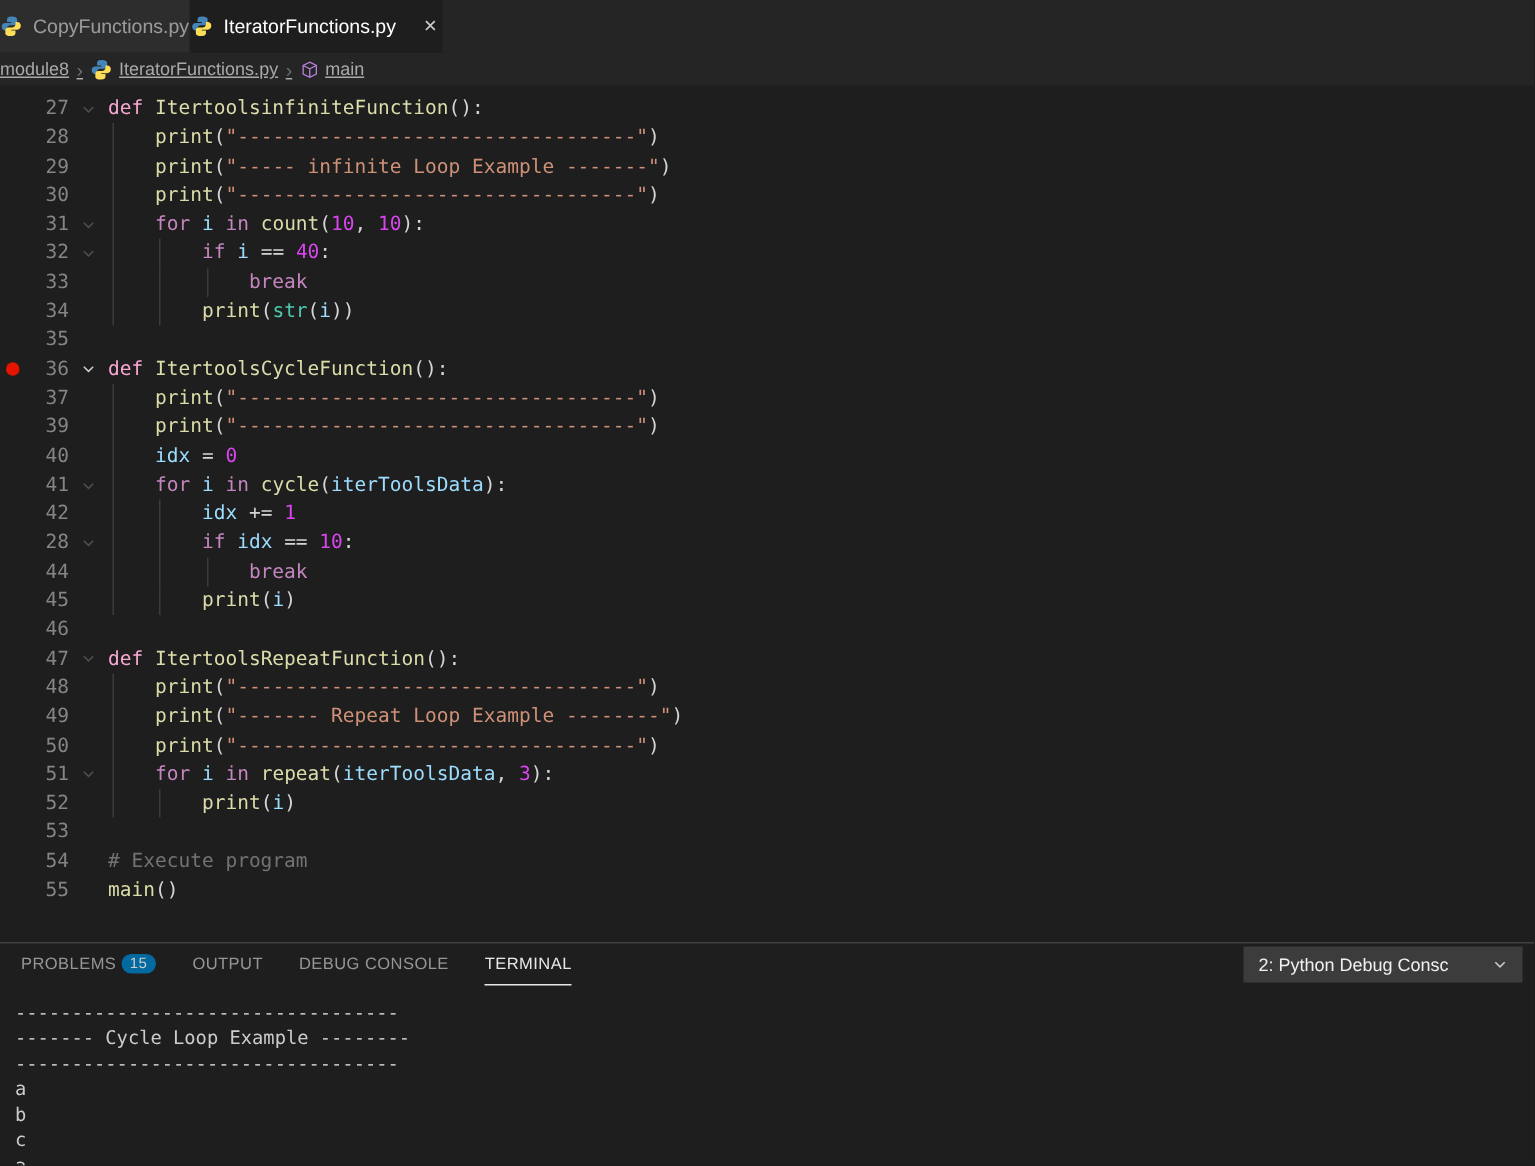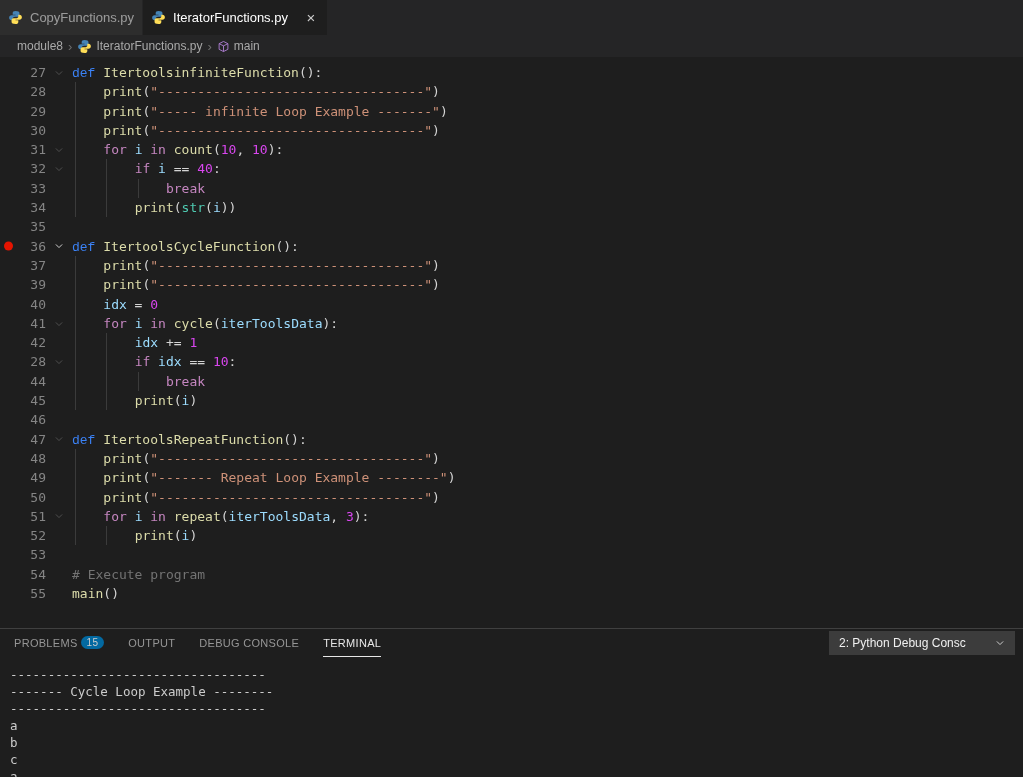--- a/index.html
+++ b/index.html
@@ -2,47 +2,47 @@
 <html><head>
 <meta charset="utf-8">
 <style>
   * { margin:0; padding:0; box-sizing:border-box; }
   html,body { background:#1e1e1e; }
   .window { width:1023px; height:777px; background:#1e1e1e; overflow:hidden; position:relative;
             font-family:"Liberation Sans", sans-serif; }
 
   
   .tabbar { height:35px; background:#252526; display:flex; align-items:stretch; }
-  .tab { display:flex; align-items:center; gap:7px; padding:0 8px; font-size:13px;
+  .tab { display:flex; align-items:center; gap:7px; padding:0 0; font-size:13px;
          color:rgba(255,255,255,.52); background:#2d2d2d; border-right:1px solid #252526; cursor:pointer; }
   .tab.active { background:#1e1e1e; color:#ffffff; }
   .tabicon svg { display:block; }
   .tabclose { margin-left:8px; color:#cccccc; font-size:15px; width:16px; text-align:center; line-height:16px; border-radius:3px; }
 
   
   .breadcrumbs { height:22px; background:#252526; display:flex; align-items:center;
-                 padding-left:17px; font-size:12px; color:#a9a9a9; }
+                 font-size:12px; color:#a9a9a9;text-decoration:underline; }
   .bcitem { display:flex; align-items:center; gap:4px; cursor:pointer; }
   .bcicon svg { display:block; }
   .bcsep { margin:0 5px; color:#6e6e6e; font-size:13px; }
 
   
   .editor { height:571px; padding-top:6px; overflow:hidden; cursor:text;
             font-family:"DejaVu Sans Mono", monospace; font-size:13px; }
   .code-line { display:flex; height:19.3px; line-height:19.3px; }
   .glyph { width:20px; flex:none; position:relative; }
   .bp { position:absolute; left:4px; top:50%; transform:translateY(-50%);
         width:9px; height:9px; border-radius:50%; background:#e51400; }
   .lnum { width:26px; flex:none; text-align:right; color:#858585; }
   .fold { width:26px; flex:none; display:flex; align-items:center; justify-content:center; }
   .fold.dim { color:#4f4f4f; }
   .fold.bright { color:#d0d0d0; }
   .lcontent { position:relative; white-space:pre; color:#d4d4d4; flex:1; }
   .guide { position:absolute; top:0; bottom:0; width:1px; background:#3b3b3b; }
-  .tk-kw  { color:#3b82f6;font-family:Liberation Mono, monospace; }
+  .tk-kw  { color:#f9a8d4; }
   .tk-ctrl{ color:#c586c0; }
   .tk-fn  { color:#dcdcaa; }
   .tk-var { color:#9cdcfe; }
   .tk-str { color:#ce9178; }
   .tk-num { color:#d946ef; }
   .tk-cmt { color:#737373; }
   .tk-cls { color:#4ec9b0; }
   .tk-pu  { color:#d4d4d4; }
 
   

